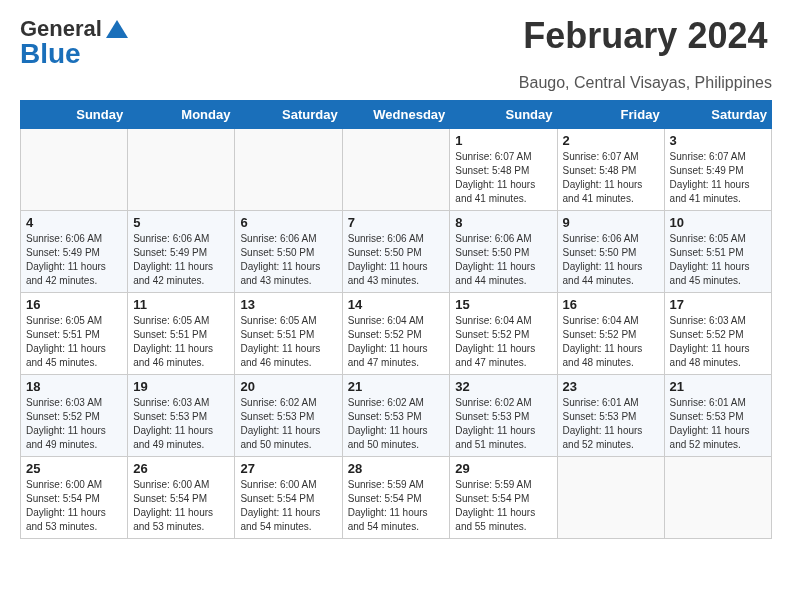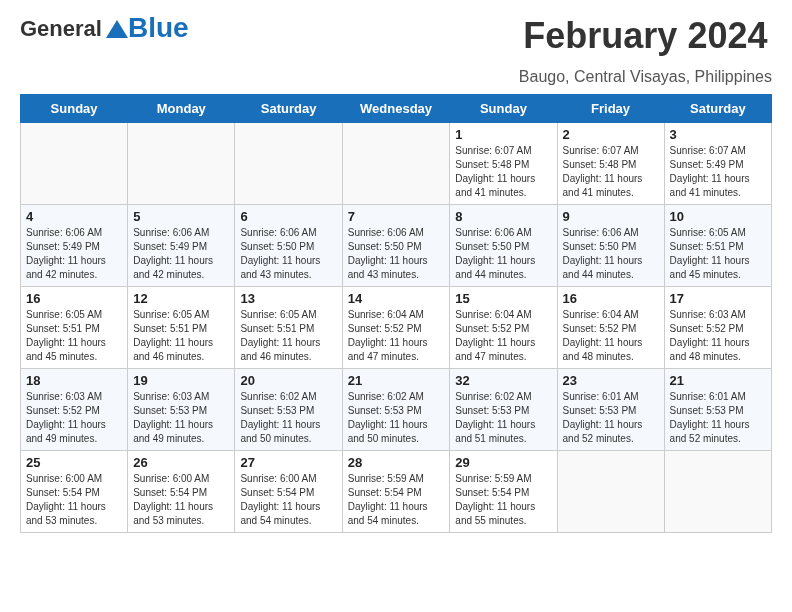--- a/index.html
+++ b/index.html
@@ -11,52 +11,52 @@
       padding: 16px 20px;
     }
     .header-area {
       display: flex;
       justify-content: space-between;
       align-items: flex-start;
       margin-bottom: 8px;
     }
     .logo {
       display: flex;
-      flex-direction: row;
+      flex-direction: column;
       align-items: flex-start;
     }
     .logo-row {
       display: flex;
       align-items: center;
       gap: 4px;
     }
     .title-area {
       text-align: center;
     }
     .month-title {
       font-size: 36px;
       font-weight: bold;
       color: #333;
       line-height: 1.1;
     }
     .location-title {
       font-size: 16px;
       color: #555;
-      margin-top: 12px;
+      margin-top: 18px;
     }
     .calendar {
       width: 100%;
       border-collapse: collapse;
       font-size: 11px;
     }
     .calendar th {
       background: #1a6fba;
       color: #fff;
       padding: 6px 4px;
-      text-align: center;
+      text-align: right;
       font-size: 13px;
       font-weight: bold;
       border: 1px solid #1a6fba;
     }
     .calendar td {
       border: 1px solid #ccc;
       vertical-align: top;
       padding: 4px 5px;
       width: 108px;
       min-height: 80px;
@@ -184,21 +184,21 @@
         </td>
       </tr>
       <tr>
         <td>
           <span class="day-number">16</span>
           <div class="cell-info" style="white-space: pre-line;">Sunrise: 6:05 AM
 Sunset: 5:51 PM
 Daylight: 11 hours and 45 minutes.</div>
         </td>
         <td>
-          <span class="day-number">12</span>
+          <span class="day-number">11</span>
           <div class="cell-info" style="white-space: pre-line;">Sunrise: 6:05 AM
 Sunset: 5:51 PM
 Daylight: 11 hours and 46 minutes.</div>
         </td>
         <td>
           <span class="day-number">13</span>
           <div class="cell-info" style="white-space: pre-line;">Sunrise: 6:05 AM
 Sunset: 5:51 PM
 Daylight: 11 hours and 46 minutes.</div>
         </td>

